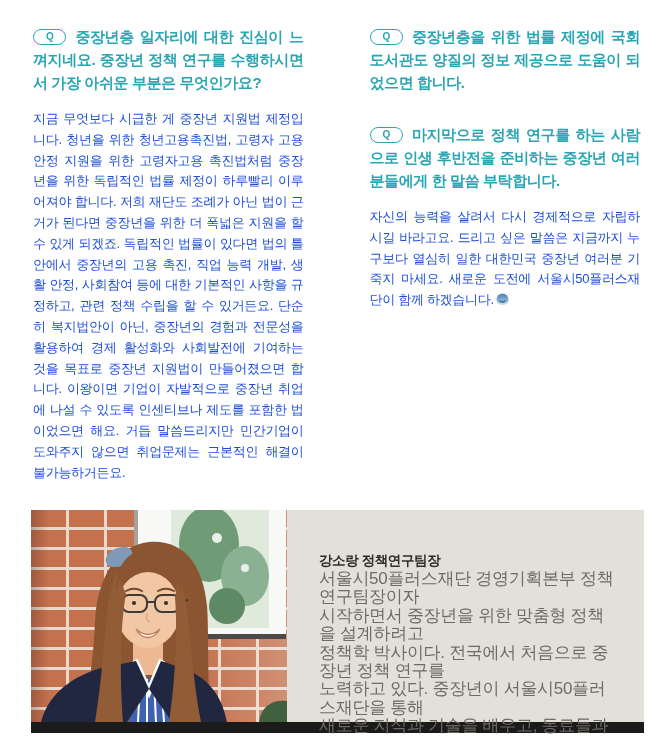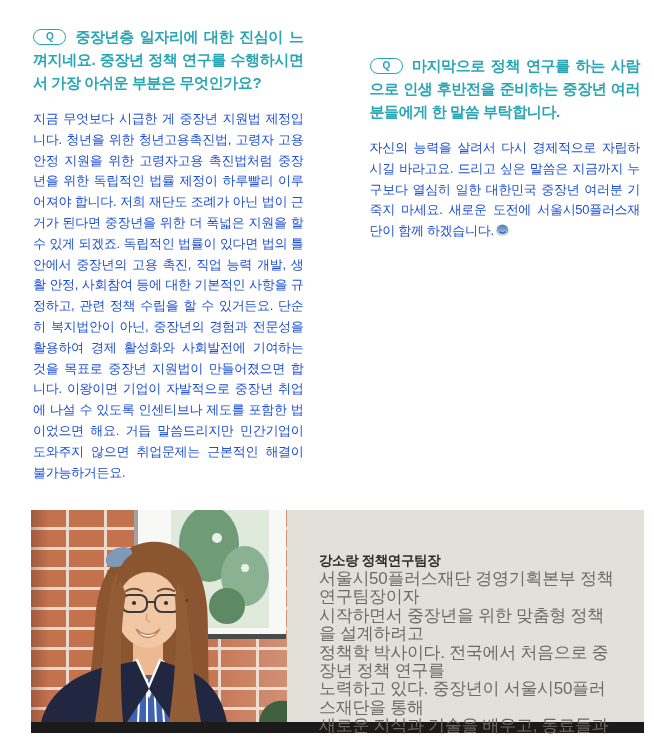--- a/index.html
+++ b/index.html
@@ -101,20 +101,21 @@
 
     <div class="col">
       <div class="qa-block">
         <div class="qa-heading"><span class="q-pill">Q</span><span>중장년층 일자리에 대한 진심이 느껴지네요. 중장년 정책 연구를 수행하시면서 가장 아쉬운 부분은 무엇인가요?</span></div>
         <div class="qa-answer">지금 무엇보다 시급한 게 중장년 지원법 제정입니다. 청년을 위한 청년고용촉진법, 고령자 고용안정 지원을 위한 고령자고용 촉진법처럼 중장년을 위한 독립적인 법률 제정이 하루빨리 이루어져야 합니다. 저희 재단도 조례가 아닌 법이 근거가 된다면 중장년을 위한 더 폭넓은 지원을 할 수 있게 되겠죠. 독립적인 법률이 있다면 법의 틀 안에서 중장년의 고용 촉진, 직업 능력 개발, 생활 안정, 사회참여 등에 대한 기본적인 사항을 규정하고, 관련 정책 수립을 할 수 있거든요. 단순히 복지법안이 아닌, 중장년의 경험과 전문성을 활용하여 경제 활성화와 사회발전에 기여하는 것을 목표로 중장년 지원법이 만들어졌으면 합니다. 이왕이면 기업이 자발적으로 중장년 취업에 나설 수 있도록 인센티브나 제도를 포함한 법이었으면 해요. 거듭 말씀드리지만 민간기업이 도와주지 않으면 취업문제는 근본적인 해결이 불가능하거든요.</div>
       </div>
     </div>
 
     <div class="col">
       <div class="qa-block">
+        <div class="qa-heading"><span class="q-pill">Q</span><span>중장년층을 위한 법률 제정에 국회도서관도 양질의 정보 제공으로 도움이 되었으면 합니다.</span></div>
       </div>
 
       <div class="qa-block">
         <div class="qa-heading"><span class="q-pill">Q</span><span>마지막으로 정책 연구를 하는 사람으로 인생 후반전을 준비하는 중장년 여러분들에게 한 말씀 부탁합니다.</span></div>
         <div class="qa-answer"><span>자신의 능력을 살려서 다시 경제적으로 자립하시길 바라고요. 드리고 싶은 말씀은 지금까지 누구보다 열심히 일한 대한민국 중장년 여러분 기죽지 마세요. 새로운 도전에 서울시50플러스재단이 함께 하겠습니다.</span><span class="emoji"><svg width="13" height="13" viewBox="0 0 13 13">
               <defs>
                 <linearGradient id="eg" x1="0" y1="0" x2="0" y2="1">
                   <stop offset="0" stop-color="#4d7db8"></stop>
                   <stop offset="0.62" stop-color="#8fb4d8"></stop>
                   <stop offset="1" stop-color="#e9f1f8"></stop>

